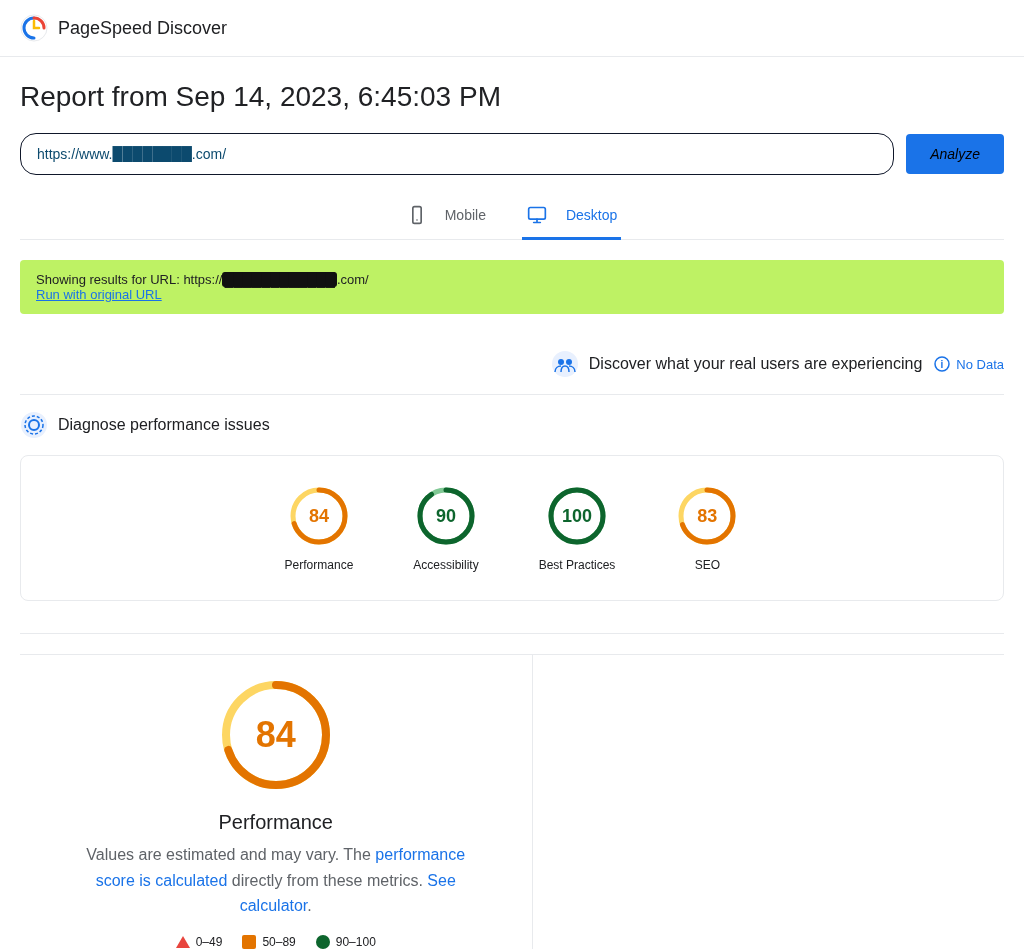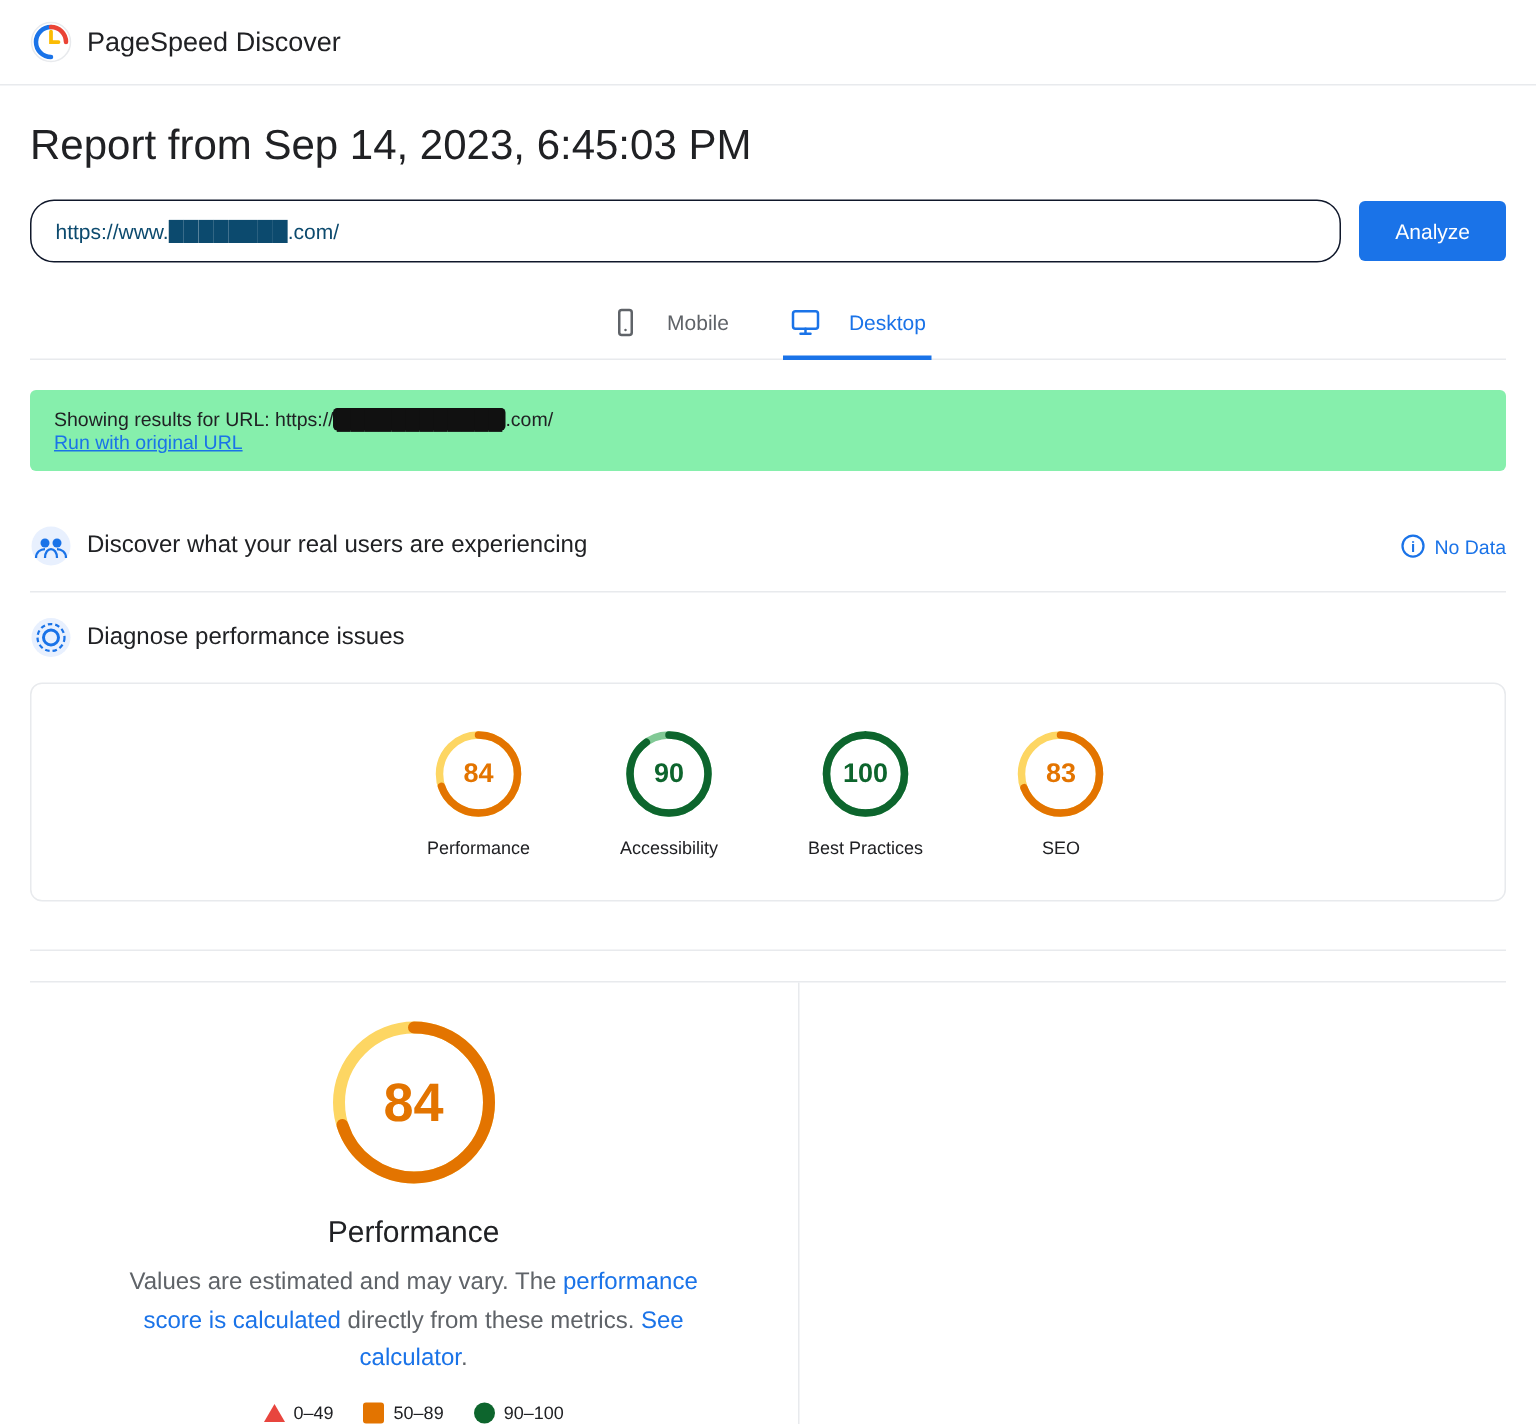--- a/index.html
+++ b/index.html
@@ -46,27 +46,28 @@
       padding: 12px 16px;
       font-size: 14px;
       border: 1px solid #0f172a;
       border-radius: 16px;
       color: #0c4a6e;
       outline: none;
     }
     .analyze-btn {
       padding: 12px 24px;
       background: #1a73e8;
-      color: #ffffff;
+      color: #000000;
       border: none;
       border-radius: 4px;
       font-size: 14px;
       font-weight: 500;
       cursor: pointer;
       white-space: nowrap;
+      font-style: italic;
     }
     .tabs {
       display: flex;
       justify-content: center;
       gap: 32px;
       margin-bottom: 20px;
       border-bottom: 1px solid #e8eaed;
       padding-bottom: 0;
     }
     .tab {
@@ -79,40 +80,41 @@
       color: #5f6368;
       border-bottom: 3px solid transparent;
       margin-bottom: -1px;
       font-weight: 400;
     }
     .tab.active {
       color: #1a73e8;
       border-bottom: 3px solid #1a73e8;
     }
     .info-banner {
-      background: #86efac;
+      background: #bef264;
       border-radius: 4px;
       padding: 12px 16px;
       margin-bottom: 20px;
       font-size: 13px;
       color: #202124;
     }
     .info-banner a {
       color: #1a73e8;
       text-decoration: underline;
       cursor: pointer;
     }
     .section {
       border-bottom: 1px solid #e8eaed;
       padding: 16px 0;
     }
     .section-header {
       display: flex;
       align-items: center;
-      justify-content: space-between;
+      justify-content: flex-end;
+      gap: 12px;
     }
     .section-title {
       display: flex;
       align-items: center;
       gap: 10px;
       font-size: 16px;
       font-weight: 500;
     }
     .no-data {
       display: flex;

